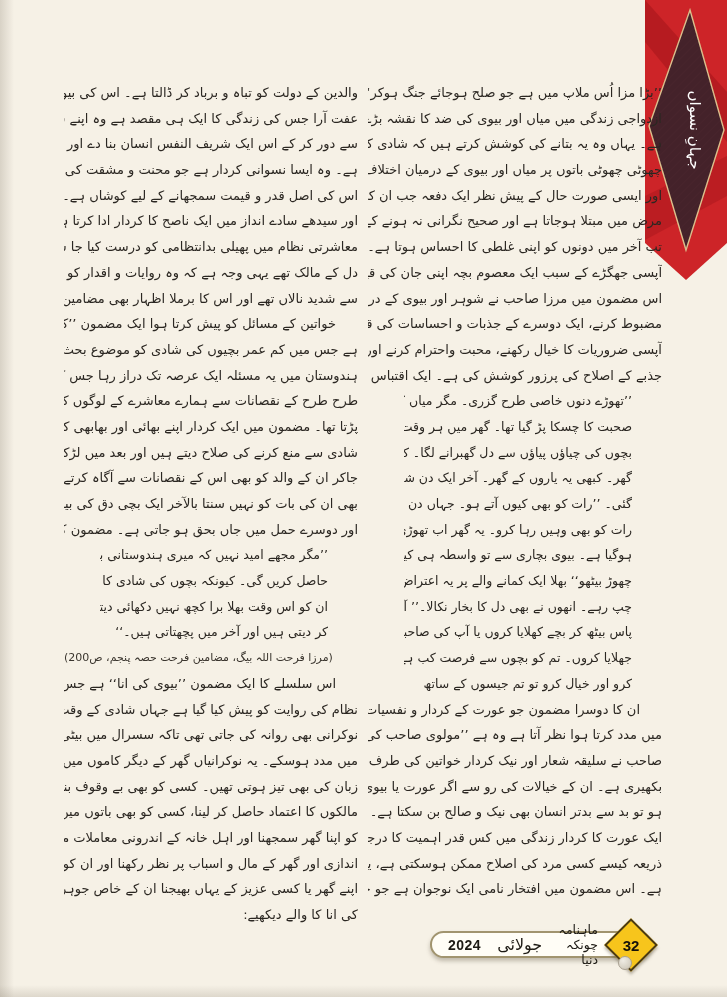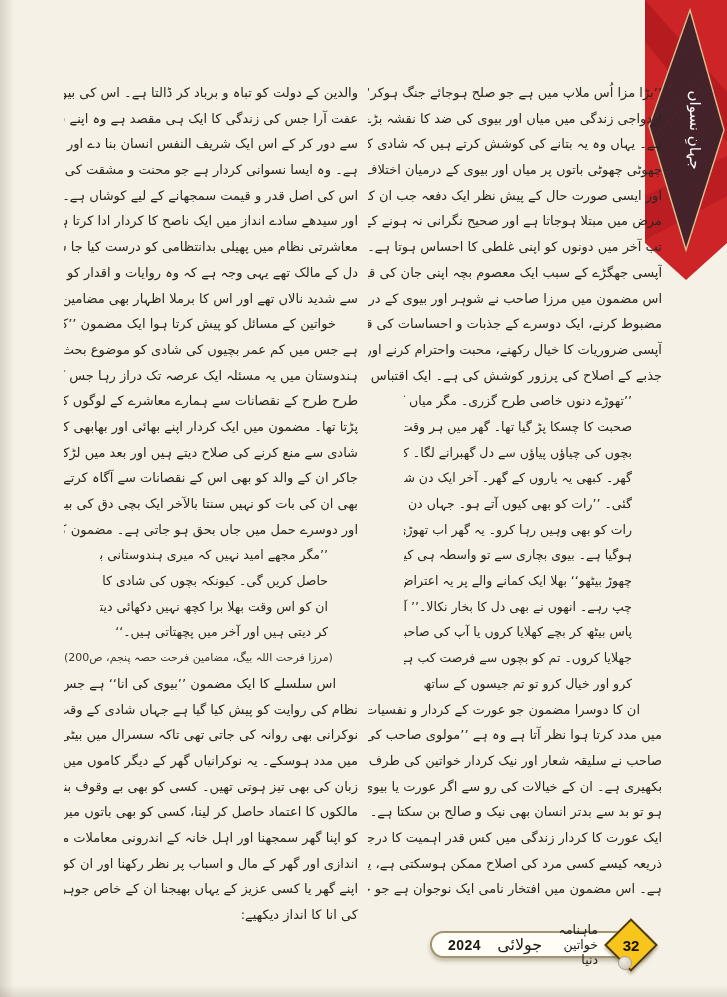--- a/index.html
+++ b/index.html
@@ -173,26 +173,26 @@
       <div class="line citation">(مرزا فرحت اللہ بیگ، مضامین فرحت حصہ پنجم، ص200)</div>
       <div class="line body-indent">اس سلسلے کا ایک مضمون ’’بیوی کی انا‘‘ ہے جس میں جاگیردارانہ</div>
       <div class="line body">نظام کی روایت کو پیش کیا گیا ہے جہاں شادی کے وقت دلہن کے ساتھ ایک</div>
       <div class="line body">نوکرانی بھی روانہ کی جاتی تھی تاکہ سسرال میں بیٹی کی گھریلو کاموں وغیرہ</div>
       <div class="line body">میں مدد ہوسکے۔ یہ نوکرانیاں گھر کے دیگر کاموں میں تیز ہونے کے ساتھ</div>
       <div class="line body">زبان کی بھی تیز ہوتی تھیں۔ کسی کو بھی بے وقوف بنانا، مختصر عرصے میں</div>
       <div class="line body">مالکوں کا اعتماد حاصل کر لینا، کسی کو بھی باتوں میں زیر کرنا، دوسرے کے گھر</div>
       <div class="line body">کو اپنا گھر سمجھنا اور اہل خانہ کے اندرونی معاملات میں جا بے جا دخل</div>
       <div class="line body">اندازی اور گھر کے مال و اسباب پر نظر رکھنا اور ان کو کسی حیلے بہانے سے</div>
       <div class="line body">اپنے گھر یا کسی عزیز کے یہاں بھیجنا ان کے خاص جوہر ہوتے ہیں۔ مضمون</div>
-      <div class="line body-last">کی انا کا انداز دیکھیے:</div>
+      <div class="line body-last">کی انا کا والے دیکھیے:</div>
     </div>
 
   <div class="footer">
     <div class="issue-pill">
-      <span class="mag">ماہنامہ خواتین دنیا</span>
+      <span class="mag">ماہنامہ چونکہ دنیا</span>
       <span class="month">جولائی</span>
       <span class="year">2024</span>
     </div>
     <div class="page-diamond">
       <span>32</span>
     </div>
     <div class="decor-dot"></div>
   </div>
 
 </div>

